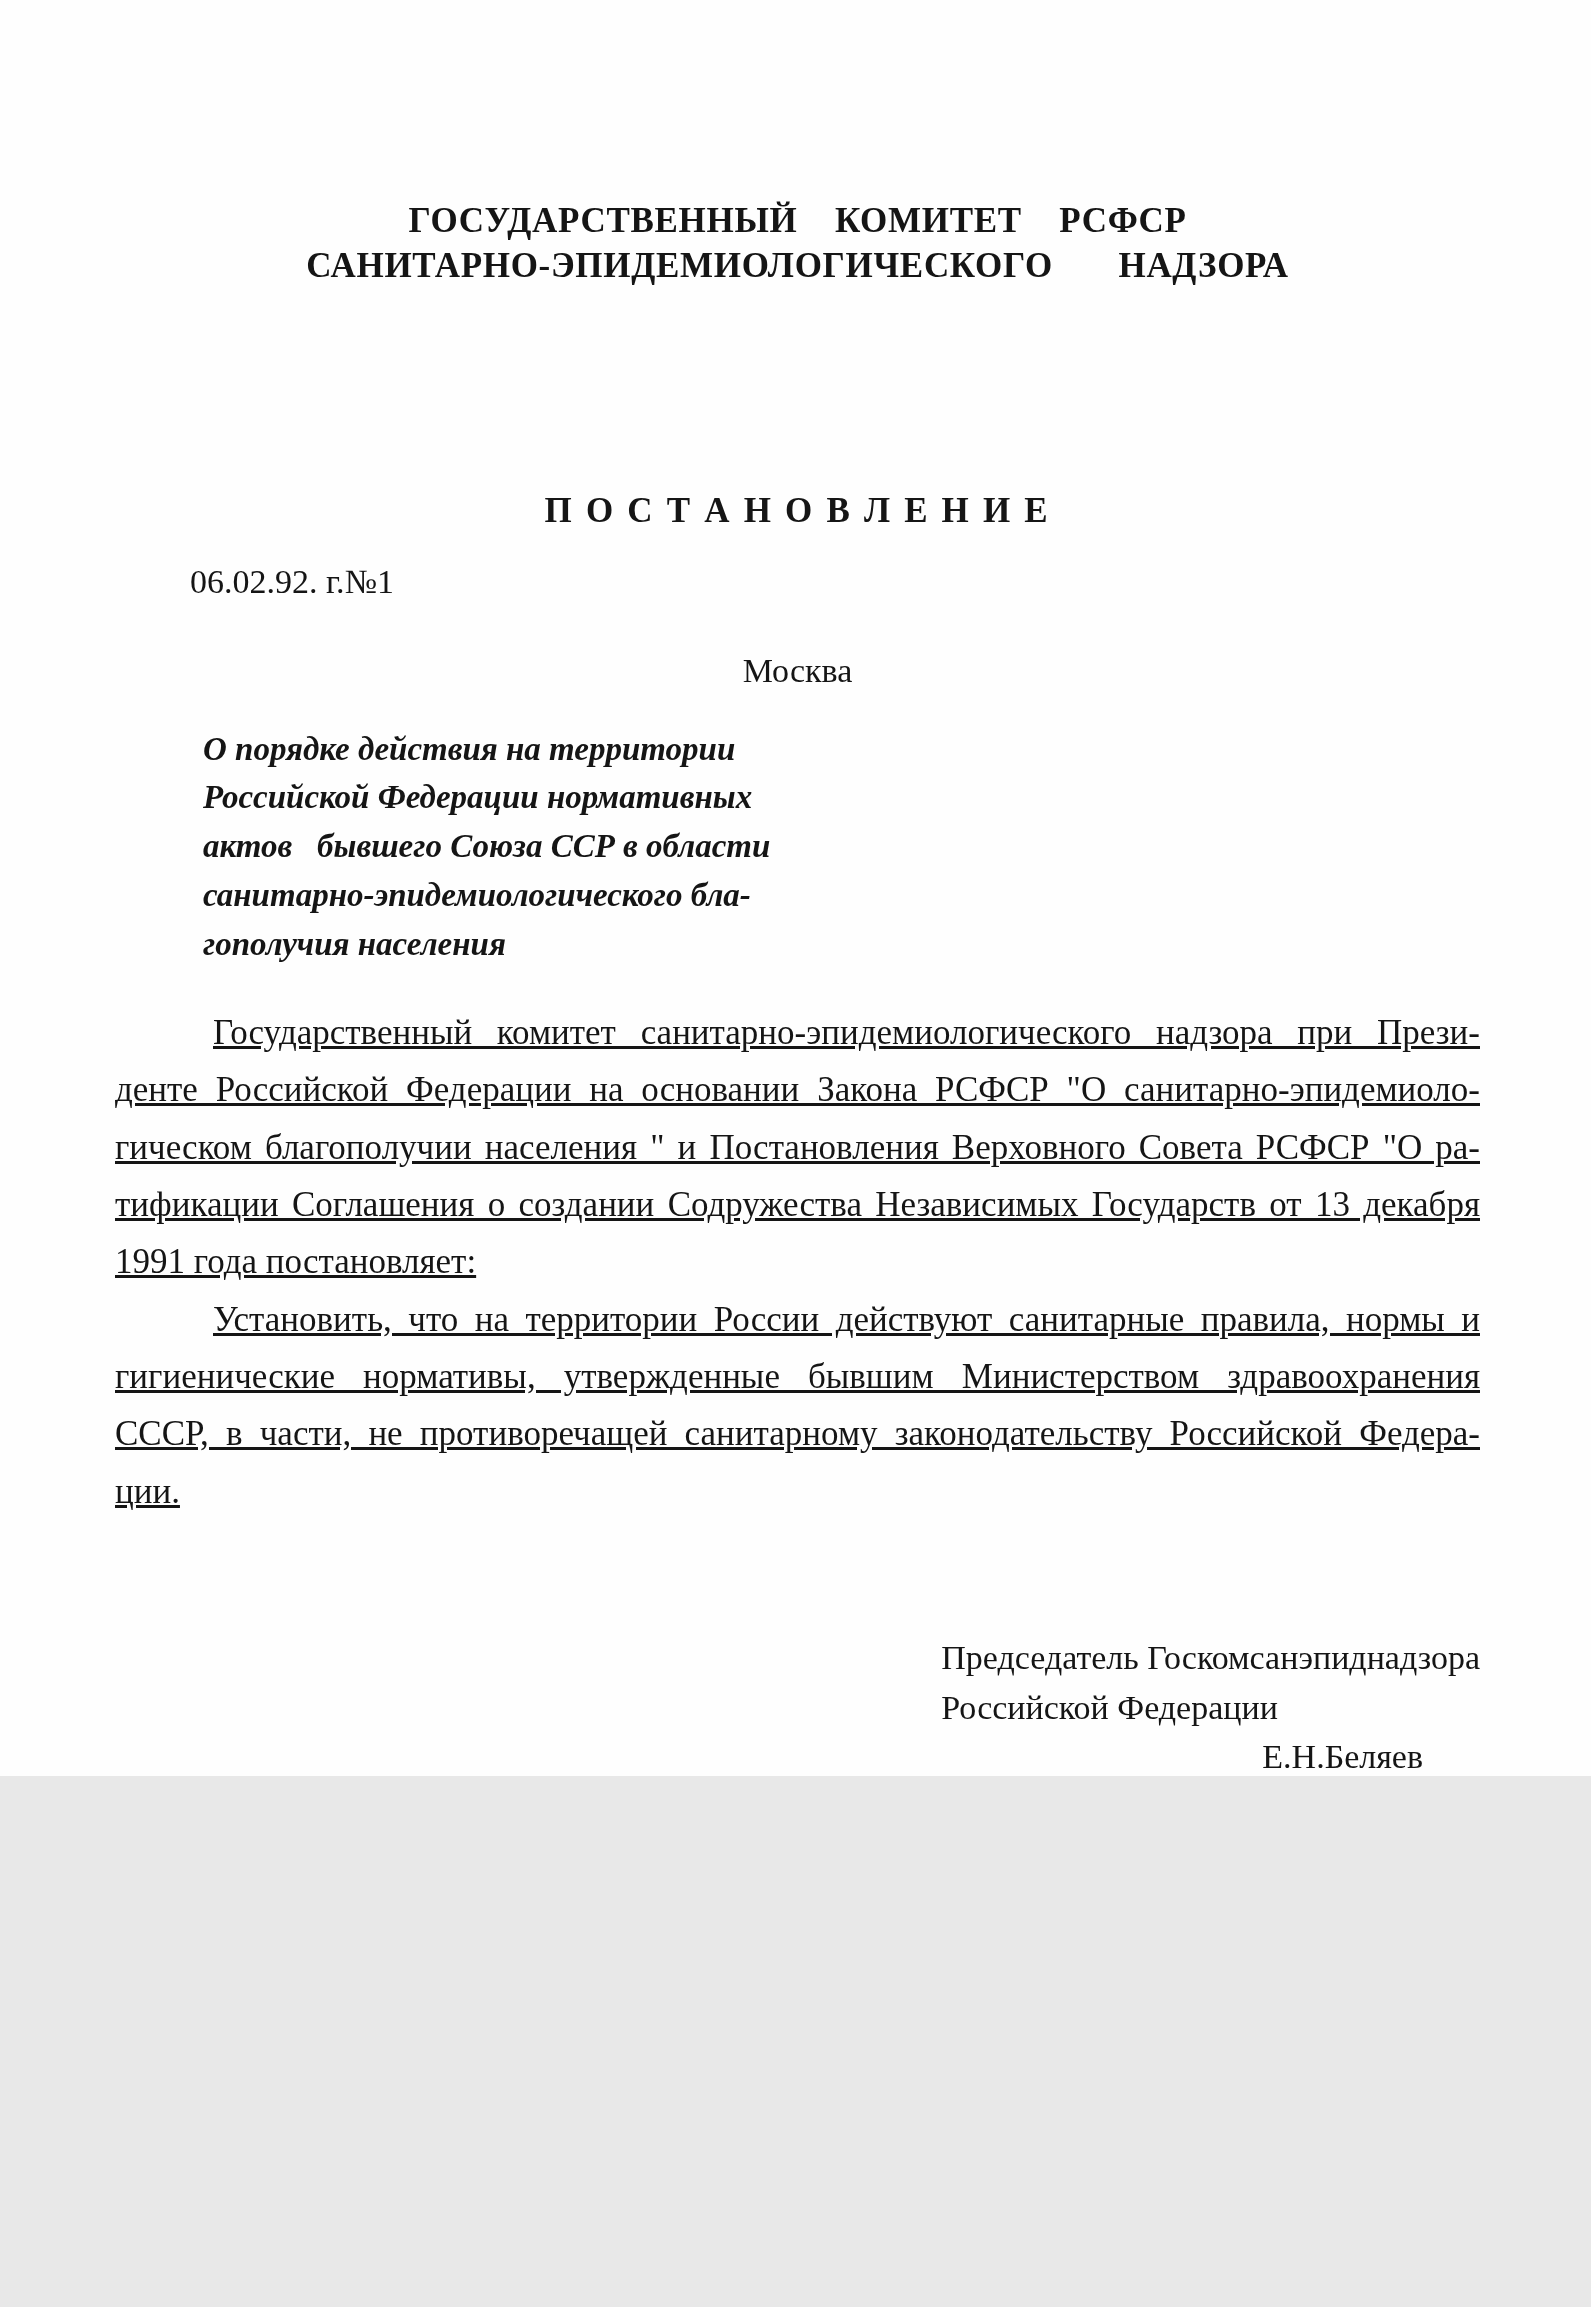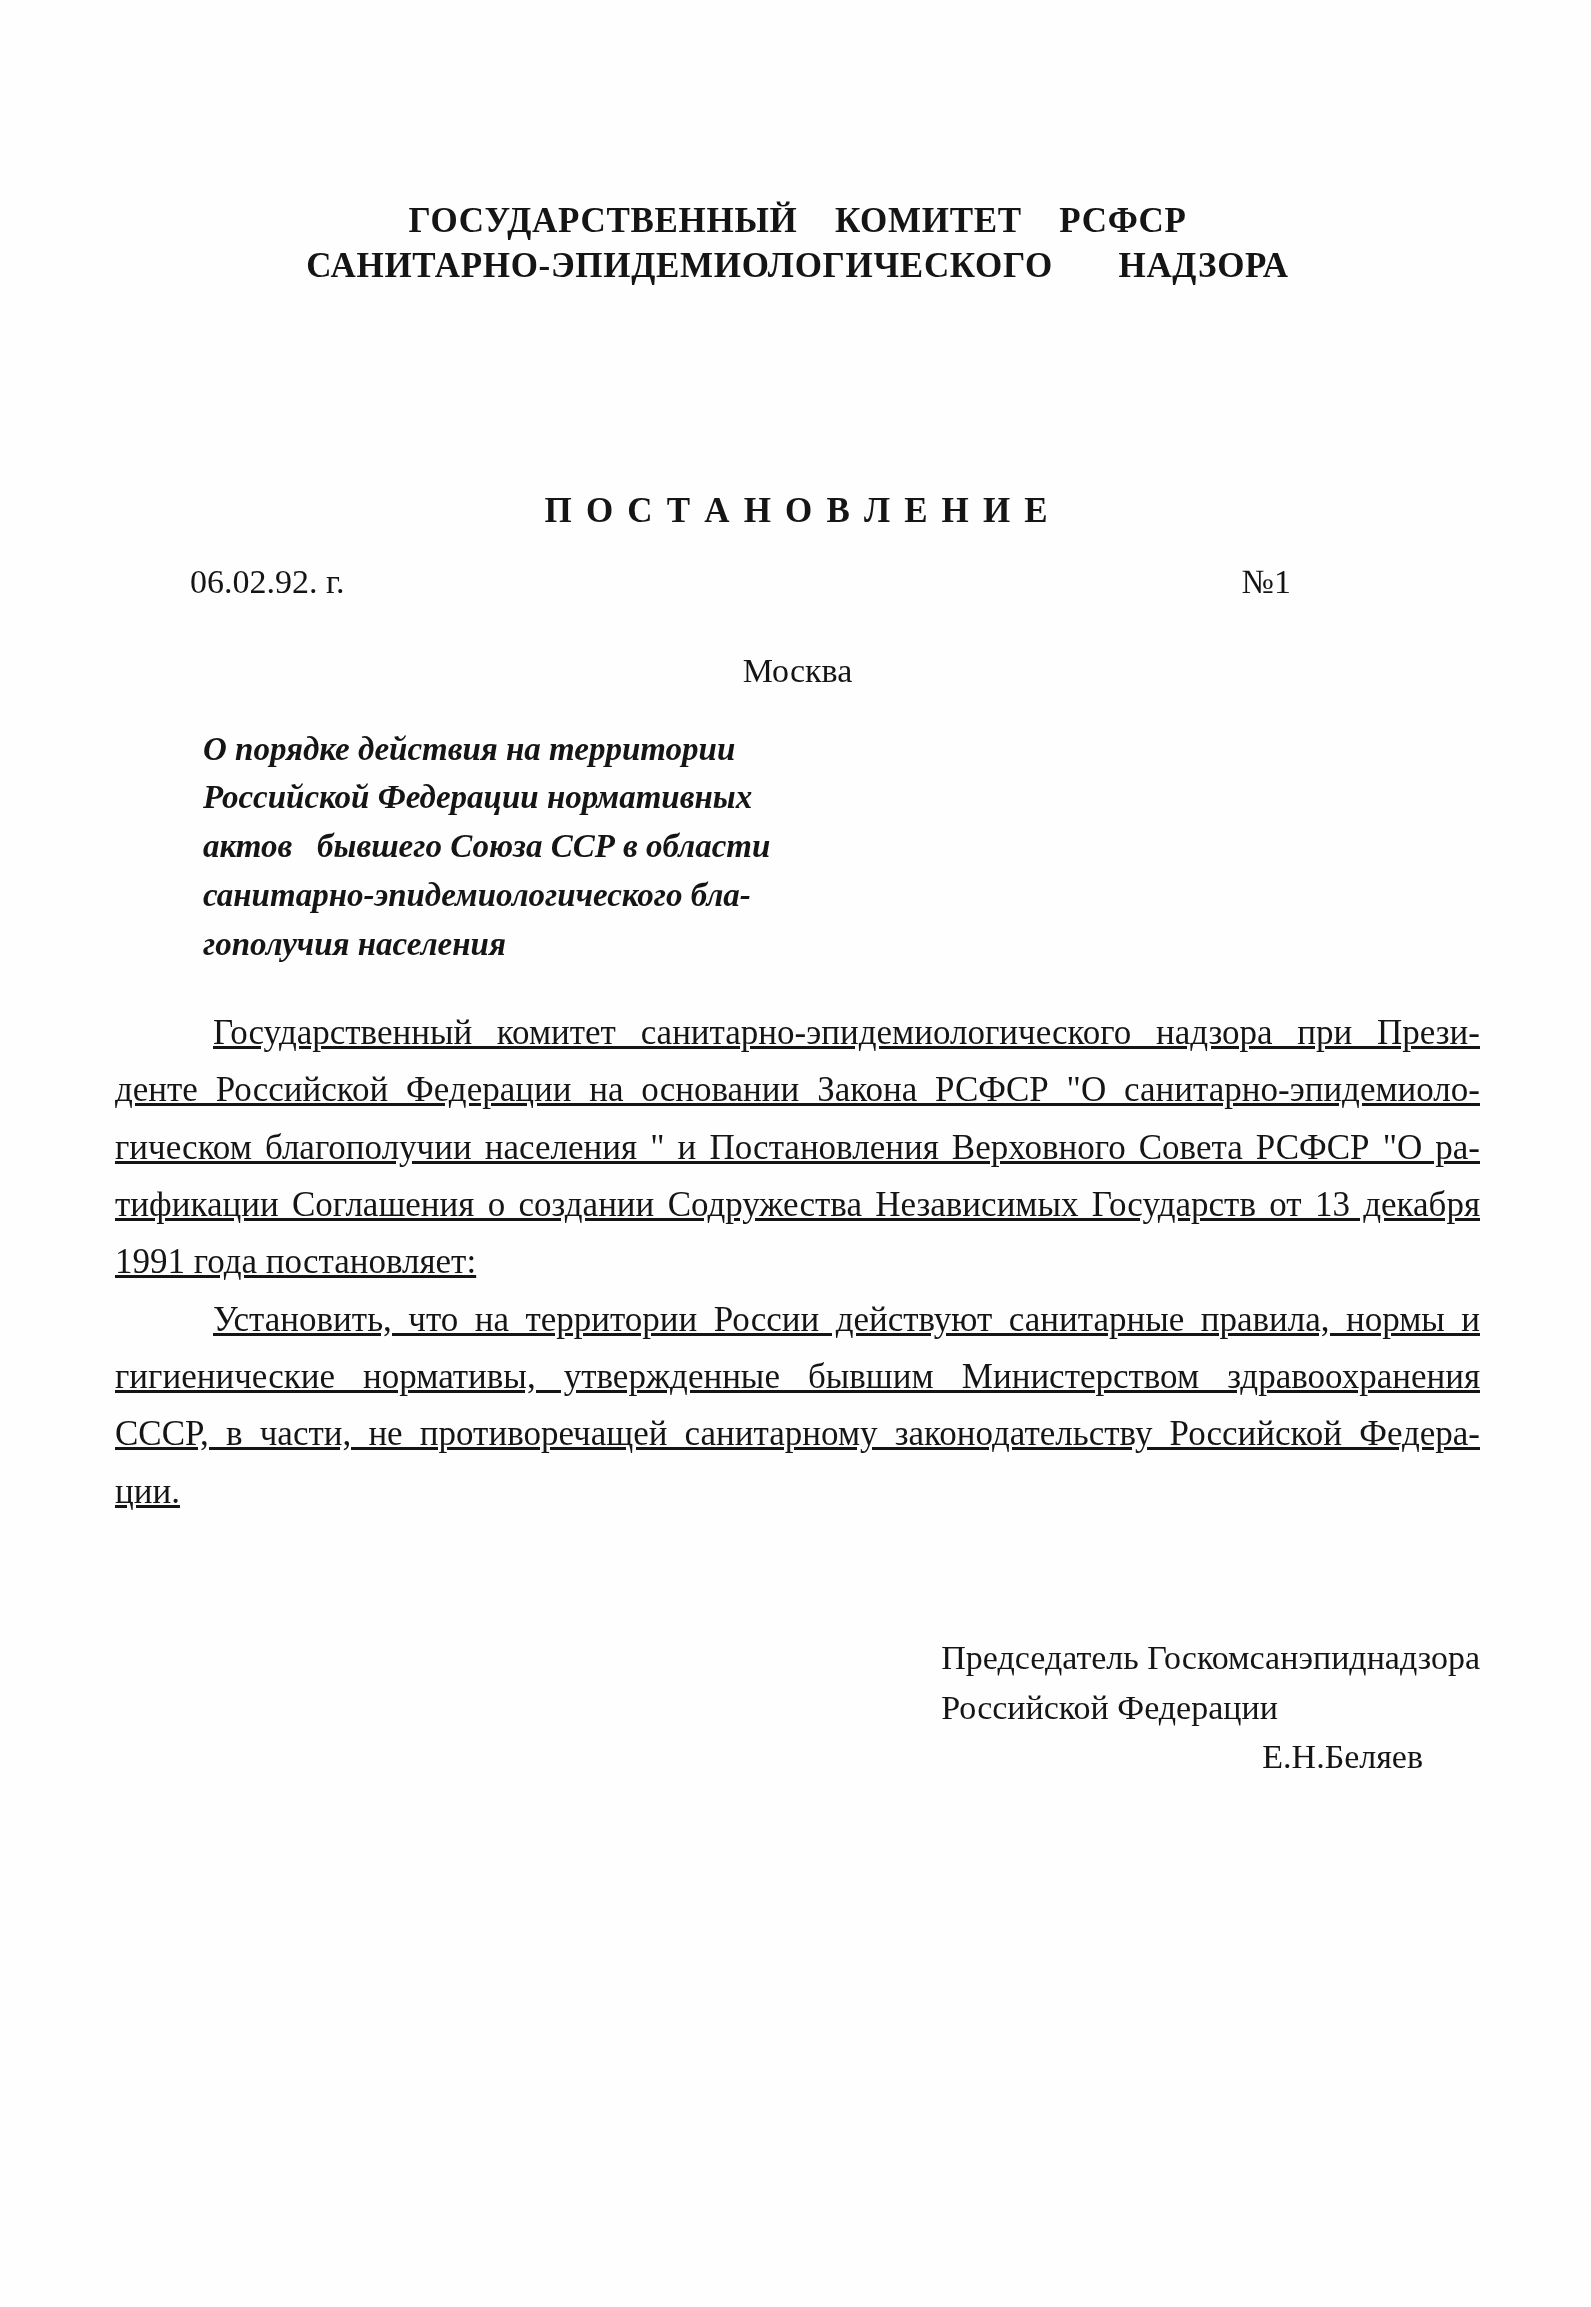--- a/index.html
+++ b/index.html
@@ -3,21 +3,21 @@
 <meta charset="utf-8">
 <style>
   html, body {
     margin: 0;
     padding: 0;
     background: #e8e8e8;
   }
   .page {
     position: relative;
     width: 1591px;
-    height: 2307px;
+    height: 1776px;
     margin: 0 auto;
     background: #fefefe;
     color: #151515;
     font-family: "Liberation Serif", "DejaVu Serif", serif;
     box-sizing: border-box;
     padding: 199px 111px 0 115px;
     overflow: hidden;
   }
   .header-block {
     text-align: center;
@@ -33,21 +33,21 @@
     text-align: center;
     font-weight: bold;
     font-size: 35px;
     margin-top: 202px;
     letter-spacing: 2.7px;
     white-space: pre-wrap;
   }
 
   .date-row {
     display: flex;
-    justify-content: space-between;
+    justify-content: flex-start;
     align-items: baseline;
     margin-top: 32px;
     font-size: 34px;
   }
   .doc-date { padding-left: 75px; }
   .doc-number { padding-right: 189px; }
 
   .city {
     text-align: center;
     font-size: 34px;

